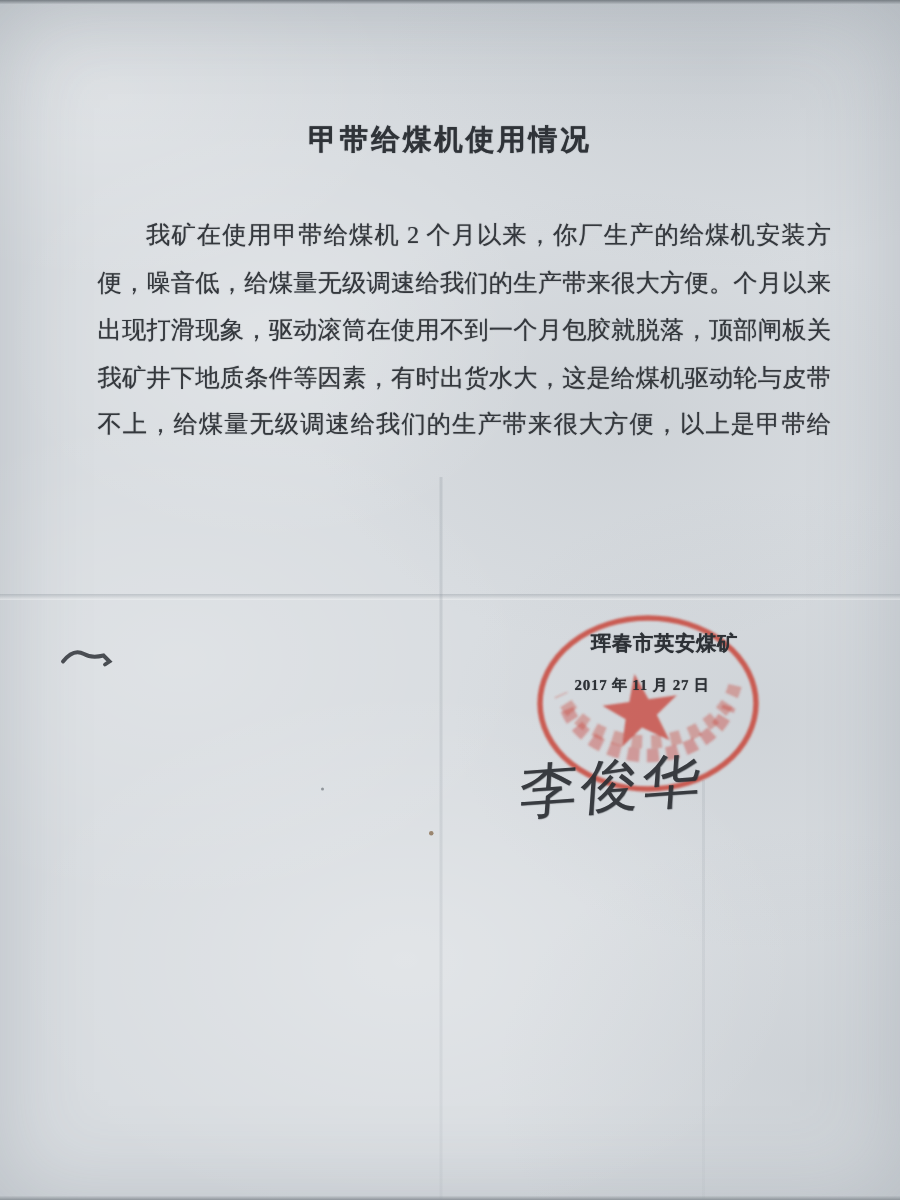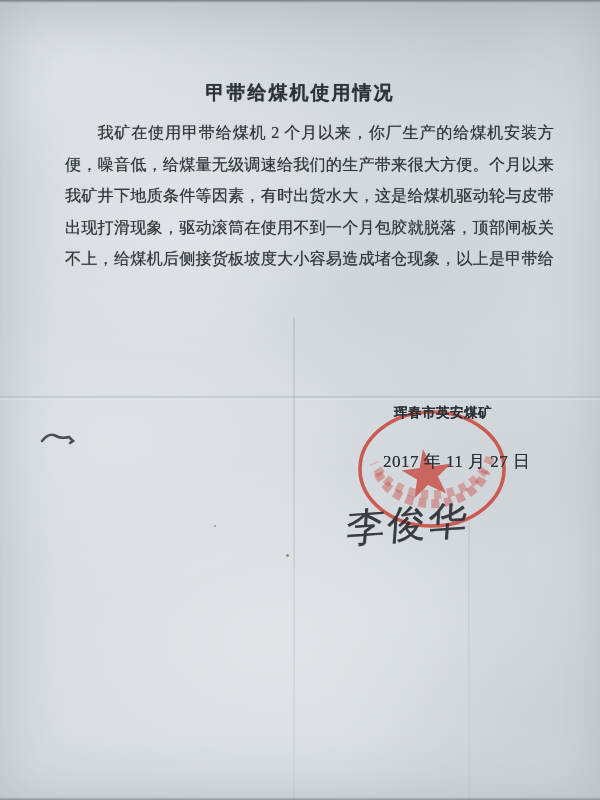--- a/index.html
+++ b/index.html
@@ -39,31 +39,31 @@
     text-align:center;font-size:19px;font-weight:700;
     letter-spacing:2px;color:#2f3338;
     text-shadow:0 0 0.7px rgba(47,51,56,0.75);
   }
   .doc-body{
     position:absolute;left:65px;top:118px;width:489px;
     font-size:16.2px;line-height:31.6px;color:#34383d;
     text-shadow:0 0 0.7px rgba(52,56,61,0.7);
   }
   .doc-line{text-align:justify;text-align-last:justify;}
-  .doc-line.first{text-indent:2em;}
+  .doc-line.first{text-indent:2em;margin-top:24px;}
   .doc-line.last{text-align-last:left;}
 
   .org-line{
-    position:absolute;left:394px;top:404px;width:120px;
+    position:absolute;left:394px;top:420px;width:120px;
     font-size:13.5px;font-weight:700;letter-spacing:0.5px;color:#2d3136;
     text-shadow:0 0 0.6px rgba(45,49,54,0.8);white-space:nowrap;
   }
   .date-line{
     position:absolute;left:383px;top:450px;width:130px;
-    font-size:17px;font-weight:400;letter-spacing:0.5px;color:#2d3136;
+    font-size:10px;font-weight:700;letter-spacing:0.5px;color:#2d3136;
     text-shadow:0 0 0.6px rgba(45,49,54,0.8);white-space:nowrap;
   }
   .stamp{position:absolute;left:352px;top:405px;}
   .signature{
     position:absolute;left:346px;top:496px;width:160px;
     font-size:39px;color:#2b2e33;opacity:0.92;
     transform:rotate(-4deg) skewX(-8deg);
     letter-spacing:2px;white-space:nowrap;
     text-shadow:0.4px 0.4px 0.6px rgba(43,46,51,0.6);
   }
@@ -80,23 +80,23 @@
   <div class="crease-v1"></div>
   <div class="crease-v2"></div>
   <div class="speck1"></div>
   <div class="speck2"></div>
 
   <div class="doc-title">甲带给煤机使用情况</div>
 
   <div class="doc-body">
     <div class="doc-line first">我矿在使用甲带给煤机 2 个月以来，你厂生产的给煤机安装方</div>
     <div class="doc-line">便，噪音低，给煤量无级调速给我们的生产带来很大方便。个月以来</div>
+    <div class="doc-line">出现打滑现象，驱动滚筒在使用不到一个月包胶就脱落，顶部闸板关</div>
     <div class="doc-line">我矿井下地质条件等因素，有时出货水大，这是给煤机驱动轮与皮带</div>
-    <div class="doc-line">出现打滑现象，驱动滚筒在使用不到一个月包胶就脱落，顶部闸板关</div>
-    <div class="doc-line">不上，给煤机后侧接货板坡度大小容易造成堵仓现象，以上是甲带给</div>
+    <div class="doc-line">不上，给煤量无级调速给我们的生产带来很大方便，以上是甲带给</div>
   </div>
 
   <svg class="penmark" width="48" height="30" viewBox="0 0 48 30">
     <path d="M6,16 q7,-9 14,-5 q5,3 13,1 l4,4 l-3,2" fill="none" stroke="#2f3338" stroke-width="2.6" stroke-linecap="round" opacity="0.85"></path>
   </svg>
 
   <svg class="stamp" width="164" height="132" viewBox="0 0 164 132">
     <g filter="url(#stampblur)">
       <ellipse cx="80" cy="64" rx="72" ry="57" fill="none" stroke="#c8453b" stroke-width="3.6" opacity="0.85"></ellipse>
       <path d="M 22,76 A 60 46 0 0 1 138,70" fill="none" stroke="#c8453b" stroke-width="9" stroke-dasharray="7 6" opacity="0.38" transform="rotate(180 80 64)"></path>

